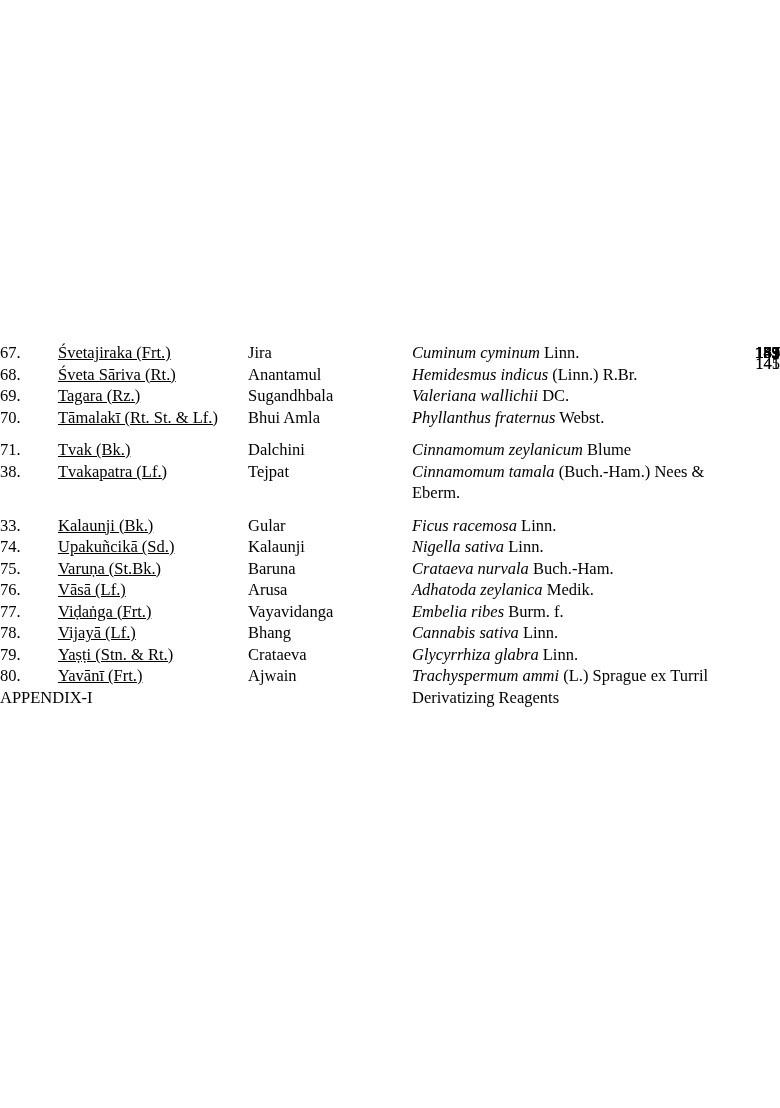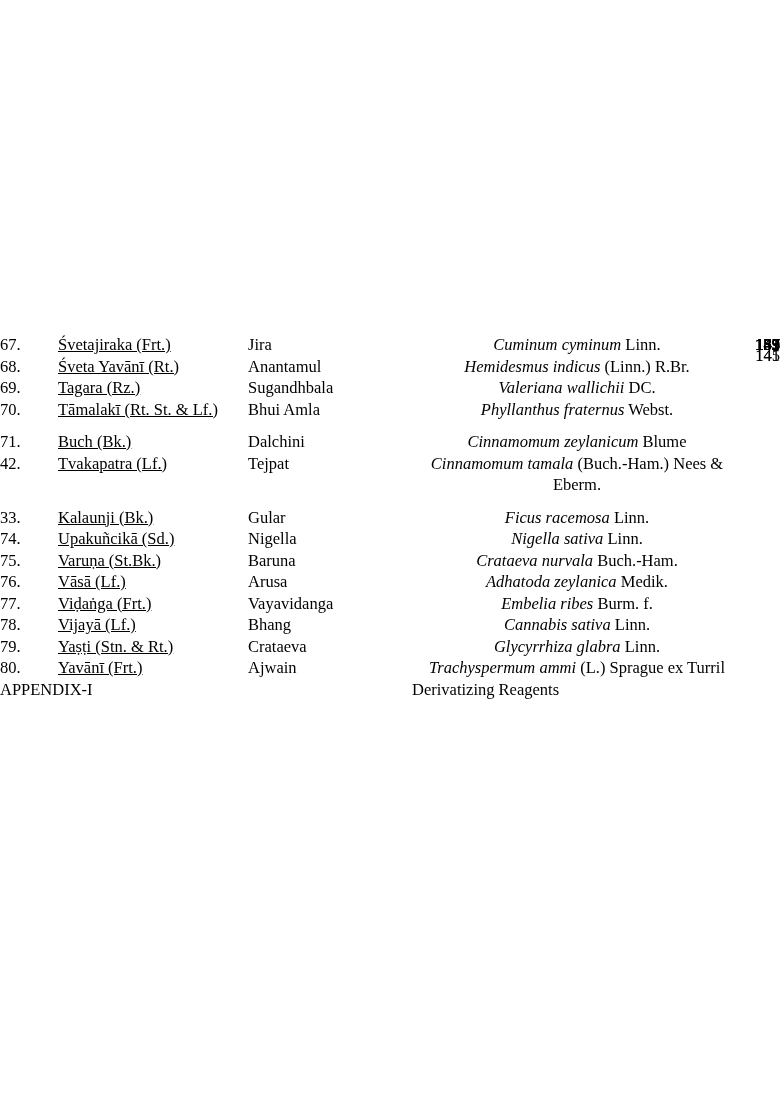--- a/index.html
+++ b/index.html
@@ -18,21 +18,21 @@
   .page {
     position: absolute;
     left: 0;
     top: 0;
     width: 780px;
     height: 1108px;
   }
   .toc {
     position: absolute;
     left: 0;
-    top: 334px;
+    top: 342px;
     width: 780px;
   }
   table.toc-table {
     border-collapse: collapse;
     width: 780px;
     table-layout: fixed;
   }
   table.toc-table td {
     vertical-align: top;
     padding: 0;
@@ -45,21 +45,21 @@
   col.c-hindi { width: 164px; }
   col.c-bot   { width: 330px; }
   col.c-page  { width: 38px; }
 
   td.num {
     padding-left: 8px;
     white-space: nowrap;
   }
   td.sans { padding-right: 6px; text-decoration: underline; }
   td.hindi { padding-right: 6px; }
-  td.bot { padding-right: 8px; text-align: center; }
+  td.bot { padding-right: 8px; }
   td.page {
     text-align: right;
     padding-right: 8px;
     white-space: nowrap;
   }
   .it { font-style: italic; }
   tr.gap td { padding-top: 11px; }
 
   .appendix-row td {
     padding-top: 30px;
@@ -90,21 +90,21 @@
         <tr>
           <td class="num">67.</td>
           <td class="sans">Śvetajiraka (Frt.)</td>
           <td class="hindi">Jira</td>
           <td class="bot"><span class="it">Cuminum cyminum</span><span> Linn.</span></td>
           <td class="page">133</td>
         </tr>
 
         <tr>
           <td class="num">68.</td>
-          <td class="sans">Śveta Yavānī (Rt.)</td>
+          <td class="sans">Śveta Sāriva (Rt.)</td>
           <td class="hindi">Anantamul</td>
           <td class="bot"><span class="it">Hemidesmus indicus</span><span> (Linn.) R.Br.</span></td>
           <td class="page">135</td>
         </tr>
 
         <tr>
           <td class="num">69.</td>
           <td class="sans">Tagara (Rz.)</td>
           <td class="hindi">Sugandhbala</td>
           <td class="bot"><span class="it">Valeriana wallichii</span><span> DC.</span></td>
@@ -114,46 +114,46 @@
         <tr>
           <td class="num">70.</td>
           <td class="sans">Tāmalakī (Rt. St. &amp; Lf.)</td>
           <td class="hindi">Bhui Amla</td>
           <td class="bot"><span class="it">Phyllanthus fraternus</span><span> Webst.</span></td>
           <td class="page">139</td>
         </tr>
 
         <tr class="gap">
           <td class="num">71.</td>
-          <td class="sans">Buch (Bk.)</td>
+          <td class="sans">Tvak (Bk.)</td>
           <td class="hindi">Dalchini</td>
           <td class="bot"><span class="it">Cinnamomum zeylanicum</span><span> Blume</span></td>
           <td class="page">141</td>
         </tr>
 
         <tr>
-          <td class="num">42.</td>
+          <td class="num">38.</td>
           <td class="sans">Tvakapatra (Lf.)</td>
           <td class="hindi">Tejpat</td>
           <td class="bot"><span class="it">Cinnamomum tamala</span><span> (Buch.-Ham.) Nees &amp; Eberm.</span></td>
           <td class="page">143</td>
         </tr>
 
         <tr class="gap">
           <td class="num">33.</td>
           <td class="sans">Kalaunji (Bk.)</td>
           <td class="hindi">Gular</td>
           <td class="bot"><span class="it">Ficus racemosa</span><span> Linn.</span></td>
           <td class="page">145</td>
         </tr>
 
         <tr>
           <td class="num">74.</td>
           <td class="sans">Upakuñcikā (Sd.)</td>
-          <td class="hindi">Nigella</td>
+          <td class="hindi">Kalaunji</td>
           <td class="bot"><span class="it">Nigella sativa</span><span> Linn.</span></td>
           <td class="page">147</td>
         </tr>
 
         <tr>
           <td class="num">75.</td>
           <td class="sans">Varuṇa (St.Bk.)</td>
           <td class="hindi">Baruna</td>
           <td class="bot"><span class="it">Crataeva nurvala</span><span> Buch.-Ham.</span></td>
           <td class="page">149</td>

